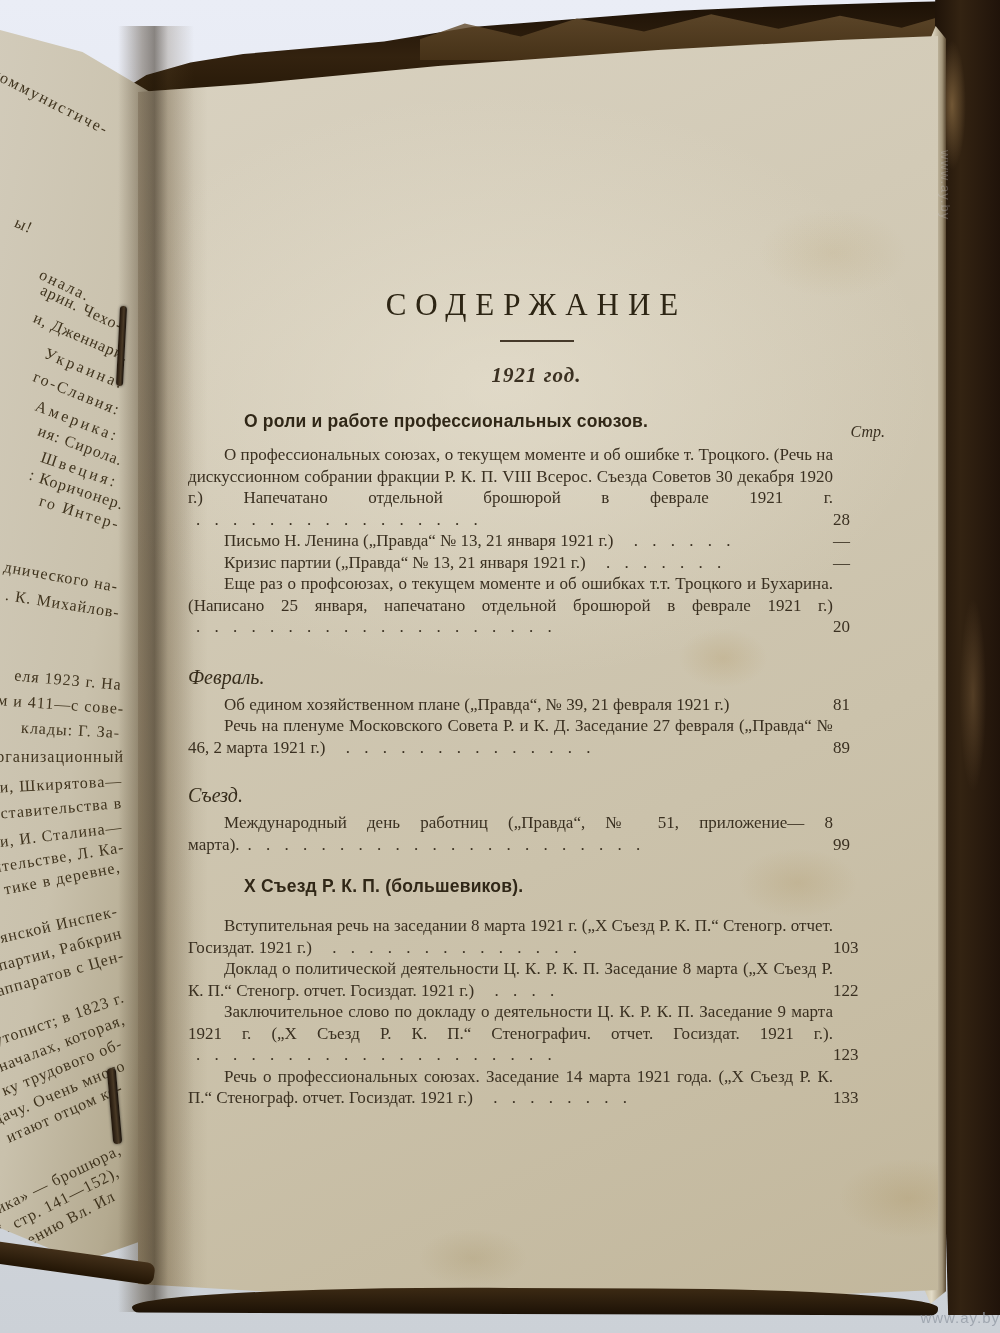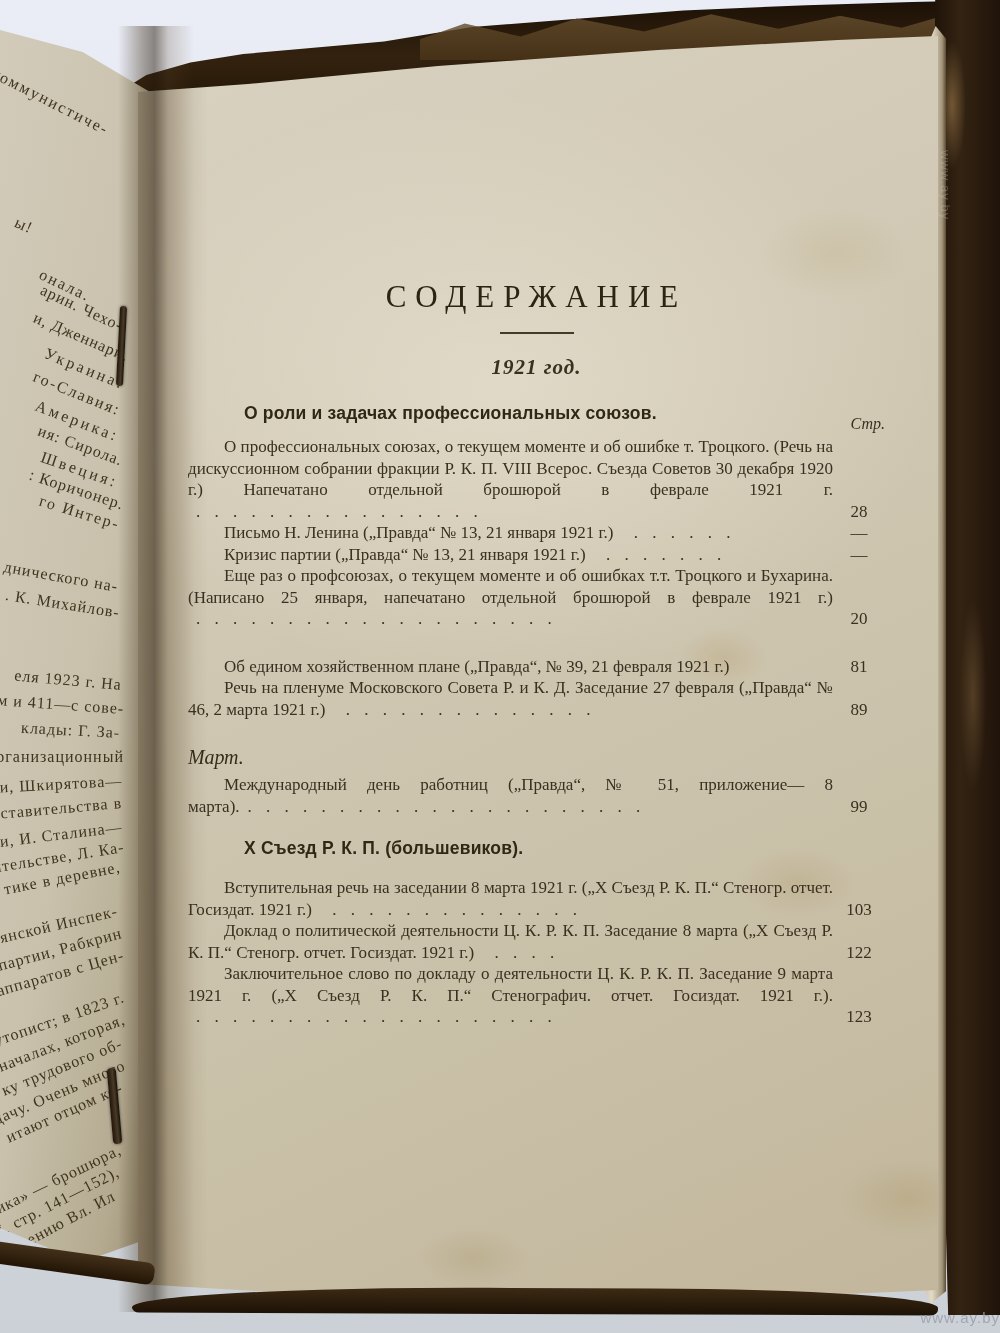--- a/index.html
+++ b/index.html
@@ -42,33 +42,33 @@
              background:linear-gradient(90deg,rgba(80,60,30,.30),rgba(80,60,30,0));}
   .stain{position:absolute;border-radius:50%;pointer-events:none;}
   .stain-1{left:540px;top:600px;width:90px;height:60px;background:radial-gradient(ellipse,rgba(170,140,80,.22),rgba(170,140,80,0) 70%);}
   .stain-2{left:600px;top:820px;width:120px;height:70px;background:radial-gradient(ellipse,rgba(165,135,75,.20),rgba(165,135,75,0) 70%);}
   .stain-3{left:700px;top:1130px;width:140px;height:80px;background:radial-gradient(ellipse,rgba(160,130,70,.22),rgba(160,130,70,0) 70%);}
   .stain-4{left:280px;top:1200px;width:110px;height:60px;background:radial-gradient(ellipse,rgba(150,125,70,.18),rgba(150,125,70,0) 70%);}
   .stain-5{left:620px;top:180px;width:150px;height:90px;background:radial-gradient(ellipse,rgba(175,150,95,.16),rgba(175,150,95,0) 70%);}
   .bottom-edge{position:absolute;left:132px;top:1288px;width:806px;height:26px;background:linear-gradient(180deg,#3c2a14,#1d1206);border-radius:50% 40% 8px 8px/90% 80% 6px 6px;transform:rotate(.2deg);}
   .bottom-edge-left{position:absolute;left:-10px;top:1252px;width:165px;height:22px;background:linear-gradient(180deg,#43301a,#221505);transform:rotate(8deg);border-radius:8px;}
   
-  .content{position:absolute;left:50px;top:250px;width:697px;color:#3a3021;}
+  .content{position:absolute;left:50px;top:258px;width:697px;color:#3a3021;}
   .title{margin:0 0 16px;text-align:center;font:400 31px/38px "Liberation Serif","DejaVu Serif",serif;letter-spacing:9px;color:#2d2514;}
   .subtitle{margin:0 0 18px;text-align:center;font:400 19px/22px "Liberation Serif",serif;letter-spacing:3px;}
   .rule{width:74px;height:0;border-top:2px solid #45392a;margin:0 auto 20px;}
   .year{margin:12px 0 22px;text-align:center;font:italic 700 21px/26px "Liberation Serif",serif;letter-spacing:1px;}
   .month{font:italic 400 20px/26px "Liberation Serif",serif;margin:0 0 4px;color:#362c1b;}
   .heading-row{position:relative;margin:0 0 12px;}
   .bold-heading{font:700 17.5px/22px "Liberation Sans","DejaVu Sans",sans-serif;margin-left:56px;letter-spacing:.2px;color:#302717;}
   .str-label{position:absolute;right:0;bottom:-9px;font:italic 400 16px/18px "Liberation Serif",serif;color:#3a3021;}
   .x-heading{margin:20px 0 18px 56px;font:700 17.5px/22px "Liberation Sans","DejaVu Sans",sans-serif;letter-spacing:.2px;color:#302717;}
   .entry{display:flex;}
   .etext{flex:1 1 auto;margin:0;font:400 17px/21.5px "Liberation Serif",serif;text-align:justify;text-indent:36px;overflow:hidden;}
-  .epage{flex:0 0 52px;text-align:center;font:400 17px/21.5px "Liberation Serif",serif;align-self:flex-end;}
+  .epage{flex:0 0 52px;text-align:left;font:400 17px/21.5px "Liberation Serif",serif;align-self:flex-end;}
   .leader{white-space:nowrap;letter-spacing:2px;word-spacing:6px;padding-left:8px;}
   .sec-feb{margin-top:26px;}
   .sec-mar{margin-top:24px;}
   
   .watermark-bottom{position:absolute;right:0px;top:1309px;font:400 15px/18px "Liberation Sans",sans-serif;color:#99a0aa;letter-spacing:1px;opacity:.85;}
   .watermark-side{position:absolute;left:952px;top:150px;font:400 13px/14px "Liberation Sans",sans-serif;color:rgba(205,205,215,.30);transform:rotate(90deg);transform-origin:left top;letter-spacing:1px;}
 </style>
 </head>
 <body>
 
@@ -125,21 +125,21 @@
     <div class="stain stain-4"></div>
     <div class="stain stain-5"></div>
 
     <div class="content">
       <h1 class="title">СОДЕРЖАНИЕ</h1>
       <div class="rule"></div>
       <div class="year">1921 год.</div>
 
       <div>
         <div class="heading-row">
-          <div class="bold-heading">О роли и задачах профессиональных союзов.</div>
+          <div class="bold-heading">О роли и работе профессиональных союзов.</div>
           <div class="str-label">Стр.</div>
         </div>
         <div class="entry">
           <p class="etext"><span>О профессиональных союзах, о текущем моменте и об ошибке т. Троцкого. (Речь на дискуссионном собрании фракции Р. К. П. VIII Всерос. Съезда Советов 30 декабря 1920 г.) Напечатано отдельной брошюрой в феврале 1921 г.</span><span class="leader"> . . . . . . . . . . . . . . . .</span></p>
           <div class="epage">28</div>
         </div>
         <div class="entry">
           <p class="etext"><span>Письмо Н. Ленина („Правда“ № 13, 21 января 1921 г.)</span><span class="leader"> . . . . . .</span></p>
           <div class="epage">—</div>
         </div>
@@ -147,51 +147,56 @@
           <p class="etext"><span>Кризис партии („Правда“ № 13, 21 января 1921 г.)</span><span class="leader"> . . . . . . .</span></p>
           <div class="epage">—</div>
         </div>
         <div class="entry">
           <p class="etext"><span>Еще раз о профсоюзах, о текущем моменте и об ошибках т.т. Троцкого и Бухарина. (Написано 25 января, напечатано отдельной брошюрой в феврале 1921 г.)</span><span class="leader"> . . . . . . . . . . . . . . . . . . . .</span></p>
           <div class="epage">20</div>
         </div>
       </div>
 
       <div class="sec-feb">
+        <div class="month">Февраль.</div>
         <div class="entry">
           <p class="etext"><span>Об едином хозяйственном плане („Правда“, № 39, 21 февраля 1921 г.)</span><span class="leader"></span></p>
           <div class="epage">81</div>
         </div>
         <div class="entry">
           <p class="etext"><span>Речь на пленуме Московского Совета Р. и К. Д. Заседание 27 февраля („Правда“ № 46, 2 марта 1921 г.)</span><span class="leader"> . . . . . . . . . . . . . .</span></p>
           <div class="epage">89</div>
         </div>
       </div>
 
       <div class="sec-mar">
-        <div class="month">Март.</div>
+        <div class="month">Съезд.</div>
         <div class="entry">
           <p class="etext"><span>Международный день работниц („Правда“, № 51, приложение— 8 марта).</span><span class="leader">. . . . . . . . . . . . . . . . . . . . . .</span></p>
           <div class="epage">99</div>
         </div>
       </div>
 
       <div>
         <div class="x-heading">X Съезд Р. К. П. (большевиков).</div>
         <div class="entry">
           <p class="etext"><span>Вступительная речь на заседании 8 марта 1921 г. („X Съезд Р. К. П.“ Стеногр. отчет. Госиздат. 1921 г.)</span><span class="leader"> . . . . . . . . . . . . . .</span></p>
           <div class="epage">103</div>
         </div>
         <div class="entry">
           <p class="etext"><span>Доклад о политической деятельности Ц. К. Р. К. П. Заседание 8 марта („X Съезд Р. К. П.“ Стеногр. отчет. Госиздат. 1921 г.)</span><span class="leader"> . . . .</span></p>
           <div class="epage">122</div>
         </div>
         <div class="entry">
           <p class="etext"><span>Заключительное слово по докладу о деятельности Ц. К. Р. К. П. Заседание 9 марта 1921 г. („X Съезд Р. К. П.“ Стенографич. отчет. Госиздат. 1921 г.).</span><span class="leader"> . . . . . . . . . . . . . . . . . . . .</span></p>
           <div class="epage">123</div>
+        </div>
+        <div class="entry">
+          <p class="etext"><span>Речь о профессиональных союзах. Заседание 14 марта 1921 года. („X Съезд Р. К. П.“ Стенограф. отчет. Госиздат. 1921 г.)</span><span class="leader"> . . . . . . . .</span></p>
+          <div class="epage">133</div>
         </div>
       </div>
     </div>
   </div>
 
   <div class="gutter"></div>
   <div class="stitch stitch-1"></div>
   <div class="stitch stitch-2"></div>
   <div class="bottom-edge"></div>
   <div class="bottom-edge-left"></div>

